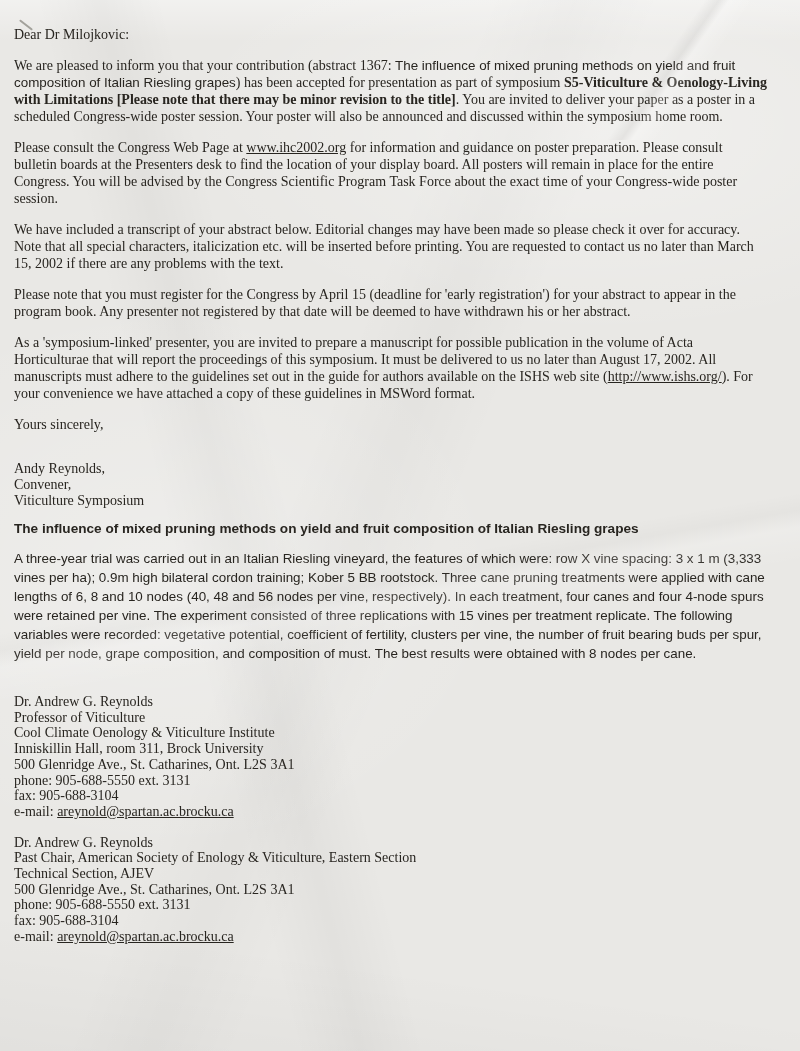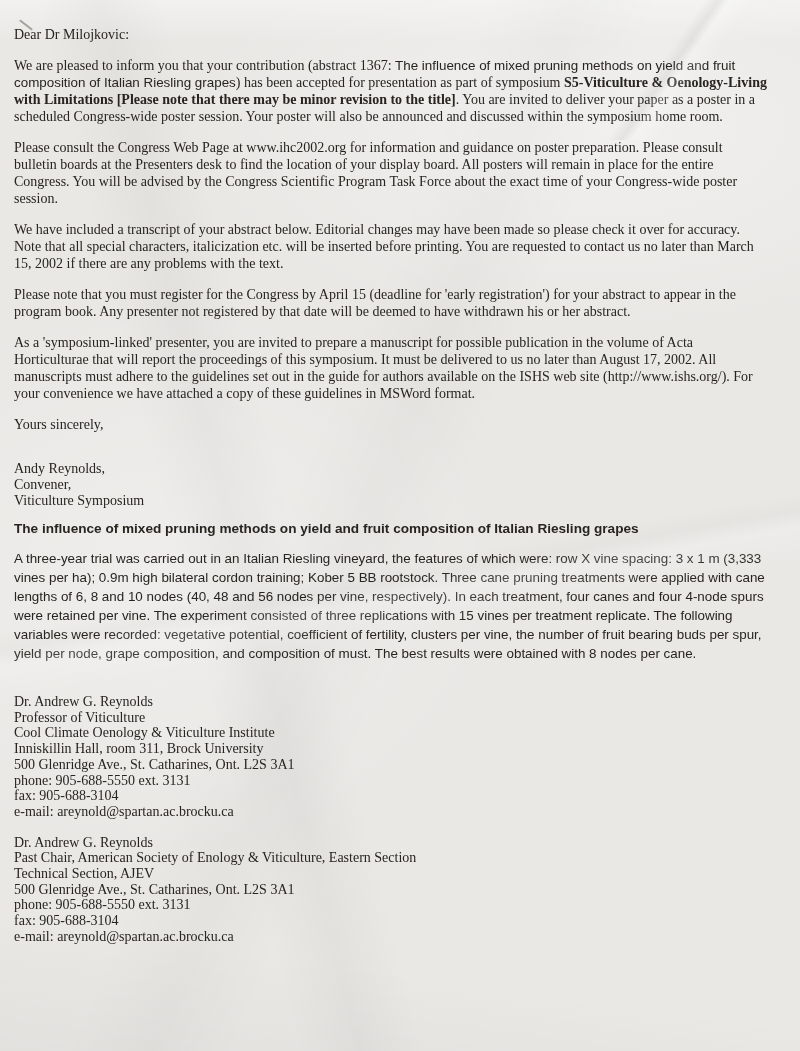--- a/index.html
+++ b/index.html
@@ -27,21 +27,21 @@
     background:linear-gradient(125deg, rgba(0,0,0,0) 46%, rgba(0,0,0,0.05) 50%, rgba(255,255,255,0.25) 53%, rgba(0,0,0,0) 60%);}
   .crease2{position:absolute;left:0;top:430px;width:800px;height:300px;pointer-events:none;
     background:linear-gradient(170deg, rgba(0,0,0,0) 46%, rgba(0,0,0,0.02) 50%, rgba(255,255,255,0.18) 54%, rgba(0,0,0,0) 62%);}
   .pen-mark{position:absolute;left:18px;top:24px;width:16px;height:2px;background:#8a8880;
     transform:rotate(38deg);border-radius:2px;opacity:.75;}
 
   .par{font-size:14px;line-height:17px;margin:0 0 14px 0;text-align:left;}
   .salutation{font-size:14px;line-height:17px;margin:0 0 14px 0;}
   .sans{font-family:"Liberation Sans", sans-serif;font-size:13.4px;}
   b.bold-seg{font-weight:bold;}
-  .doc-link{color:inherit;}
+  .doc-link{text-decoration:underline;color:inherit;}
 
   .closing{font-size:14px;line-height:17px;margin:0;}
   .sig-block{margin-top:28px;font-size:14px;line-height:16px;}
 
   .abstract-title{
     font-family:"Liberation Sans", sans-serif;font-weight:bold;font-size:13.6px;
     line-height:18px;margin:11px 0 0 0;
   }
   .abstract-body{
     font-family:"Liberation Sans", sans-serif;font-size:13.4px;

